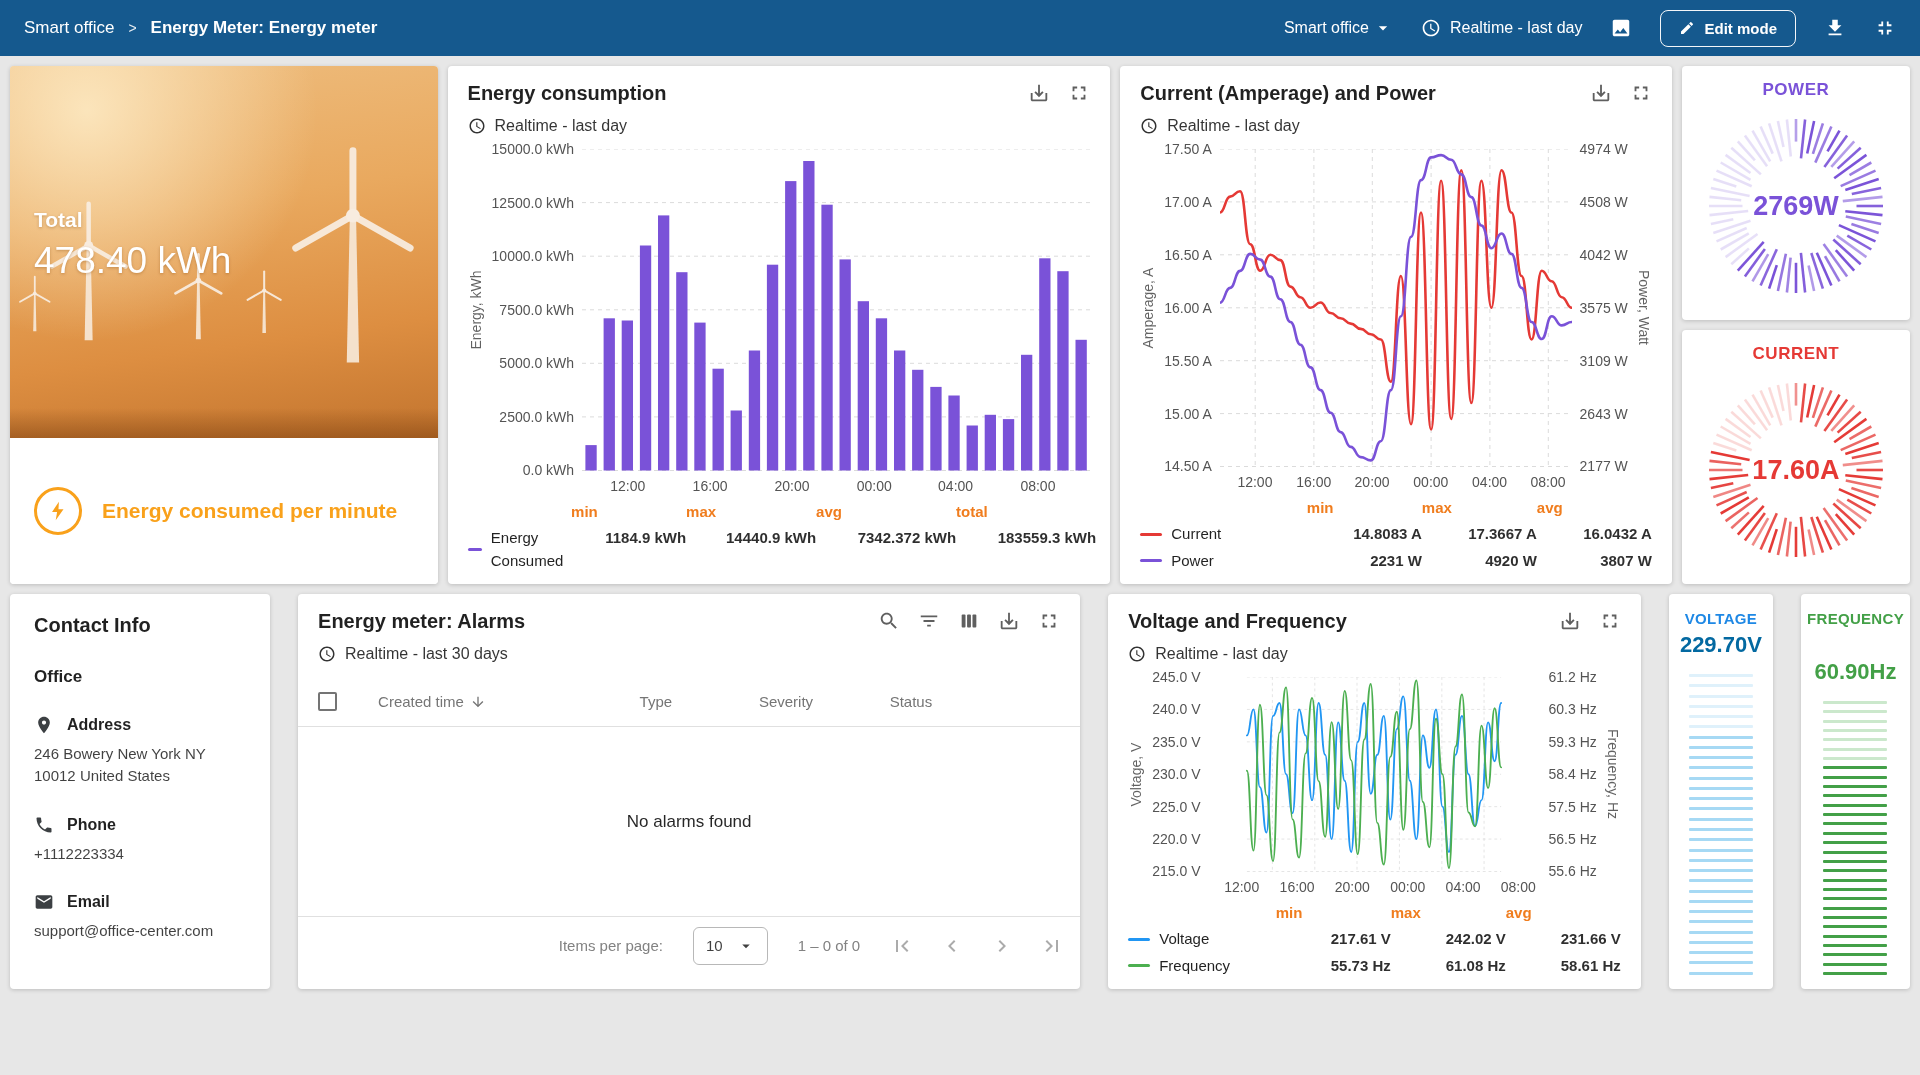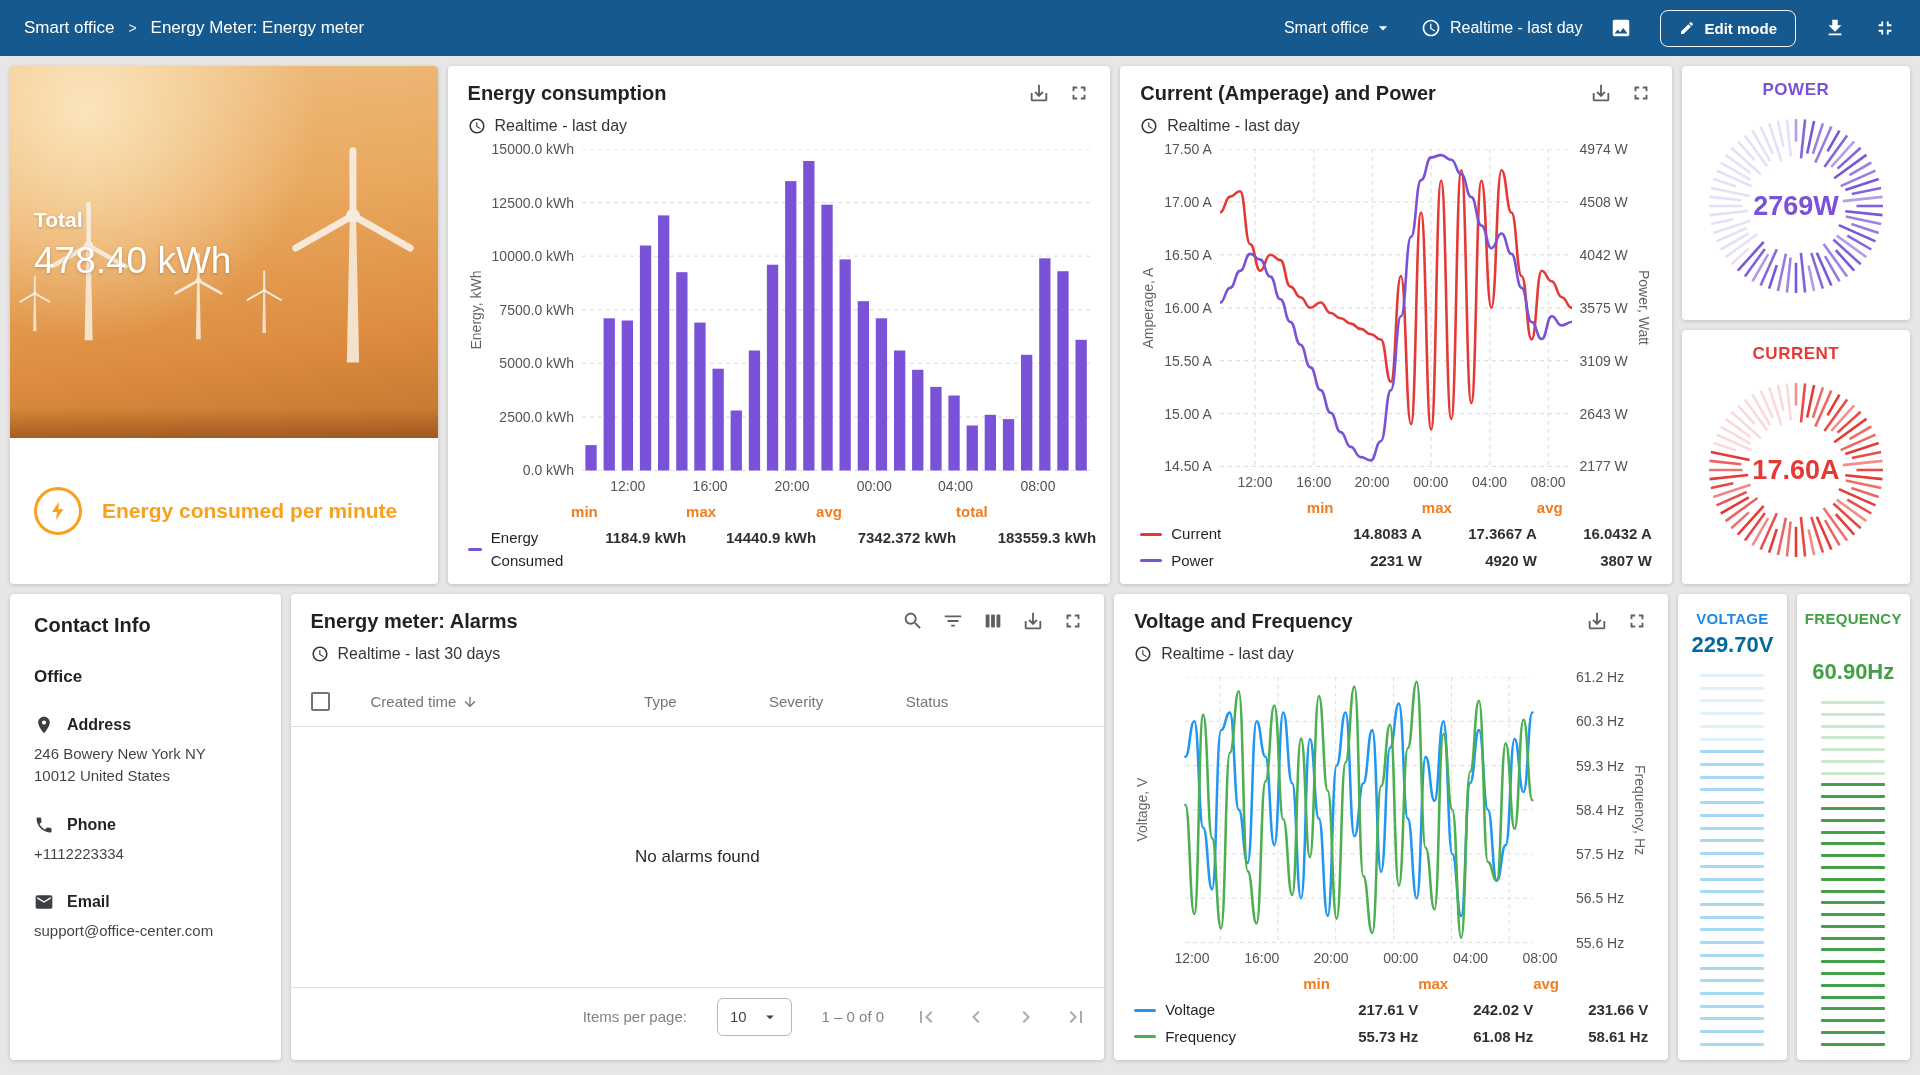--- a/index.html
+++ b/index.html
@@ -6,34 +6,34 @@
   html,body{width:1920px;height:1075px;overflow:hidden;background:#e7e7e7;
     font-family:"Liberation Sans","DejaVu Sans",sans-serif;color:rgba(0,0,0,.87);}
   .icon{display:inline-flex;flex:none;}
   .icon svg{width:100%;height:100%;}.i16{width:16px;height:16px}.i18{width:18px;height:18px}
   .i20{width:20px;height:20px}.i22{width:22px;height:22px}.i24{width:24px;height:24px}
 
   
   .topbar{height:56px;background:#15598E;display:flex;align-items:center;justify-content:space-between;
     padding:0 24px;color:#fff;}
   .tb-left{display:flex;align-items:center;gap:14px;font-size:17px;}
-  .crumb-current{font-weight:normal;}
+  .crumb-current{font-weight:bold;}
   .crumb-sep{font-size:14px;opacity:.9;}
   .tb-right{display:flex;align-items:center;gap:28px;}
   .entity-select{display:flex;align-items:center;gap:4px;font-size:16px;cursor:pointer;}
   .tb-timewindow{display:flex;align-items:center;gap:9px;font-size:16px;cursor:pointer;}
   .tb-icon{cursor:pointer;color:#fff;}
   .edit-btn{display:flex;align-items:center;gap:9px;background:transparent;border:1.5px solid rgba(255,255,255,.95);
     color:#fff;font-size:15px;font-weight:bold;padding:9px 18px;border-radius:8px;cursor:pointer;font-family:inherit;}
 
   
   main{padding:10px;height:1019px;}
   .row{display:grid;gap:10px;}
   .row1{grid-template-columns:431fr 668fr 556fr 230fr;height:518px;margin-bottom:10px;}
-  .row2{grid-template-columns:272fr 818fr 557fr 109fr 114fr;height:466px;}
+  .row2{grid-template-columns:272fr 818fr 557fr 109fr 114fr;height:395px;gap:28px;}
   .card{background:#fff;border-radius:4px;box-shadow:0 1px 4px rgba(0,0,0,.18);overflow:hidden;
     display:flex;flex-direction:column;position:relative;}
 
   
   .photo{flex:1;position:relative;overflow:hidden;
     background:radial-gradient(circle at 18% 12%, rgba(255,240,205,.8), rgba(255,240,205,0) 48%),
     linear-gradient(172deg,#eebd7e 0%,#e9a95f 38%,#dd8e41 72%,#c2742e 100%);}
   .photo::after{content:"";position:absolute;left:0;right:0;bottom:0;height:30px;
     background:linear-gradient(rgba(140,75,20,0),rgba(130,68,18,.55));}
   .turbines{position:absolute;inset:0;width:100%;height:100%;}
@@ -687,20 +687,29 @@
       <div class="timewindow">
         <span class="icon i18">
             <svg viewBox="0 0 24 24" fill="currentColor">
               <path d="M11.99 2C6.47 2 2 6.48 2 12s4.47 10 9.99 10C17.52 22 22 17.52 22 12S17.52 2 11.99 2zM12 20c-4.42 0-8-3.58-8-8s3.58-8 8-8 8 3.58 8 8-3.58 8-8 8zm.5-13H11v6l5.25 3.15.75-1.23-4.5-2.67z"></path>
             </svg>
           </span>
         <span>Realtime - last day</span>
       </div>
       <div class="chart-row">
         <div class="axis-title left">Voltage, V</div>
+        <div class="yticks left">
+            <div>245.0 V</div>
+            <div>240.0 V</div>
+            <div>235.0 V</div>
+            <div>230.0 V</div>
+            <div>225.0 V</div>
+            <div>220.0 V</div>
+            <div>215.0 V</div>
+          </div>
         <div class="plot-col">
           <svg class="plot-svg" viewBox="0 0 353.515625 270.5">
               <line x1="0" x2="353.515625" y1="0.0" y2="0.0" stroke="#dbdbdb" stroke-width="1" stroke-dasharray="4,4"></line>
               <line x1="0" x2="353.515625" y1="45.1" y2="45.1" stroke="#dbdbdb" stroke-width="1" stroke-dasharray="4,4"></line>
               <line x1="0" x2="353.515625" y1="90.2" y2="90.2" stroke="#dbdbdb" stroke-width="1" stroke-dasharray="4,4"></line>
               <line x1="0" x2="353.515625" y1="135.3" y2="135.3" stroke="#dbdbdb" stroke-width="1" stroke-dasharray="4,4"></line>
               <line x1="0" x2="353.515625" y1="180.3" y2="180.3" stroke="#dbdbdb" stroke-width="1" stroke-dasharray="4,4"></line>
               <line x1="0" x2="353.515625" y1="225.4" y2="225.4" stroke="#dbdbdb" stroke-width="1" stroke-dasharray="4,4"></line>
               <line x1="0" x2="353.515625" y1="270.5" y2="270.5" stroke="#dbdbdb" stroke-width="1" stroke-dasharray="4,4"></line>
               <line x1="35.4" x2="35.4" y1="0" y2="270.5" stroke="#dbdbdb" stroke-width="1" stroke-dasharray="4,4"></line>

